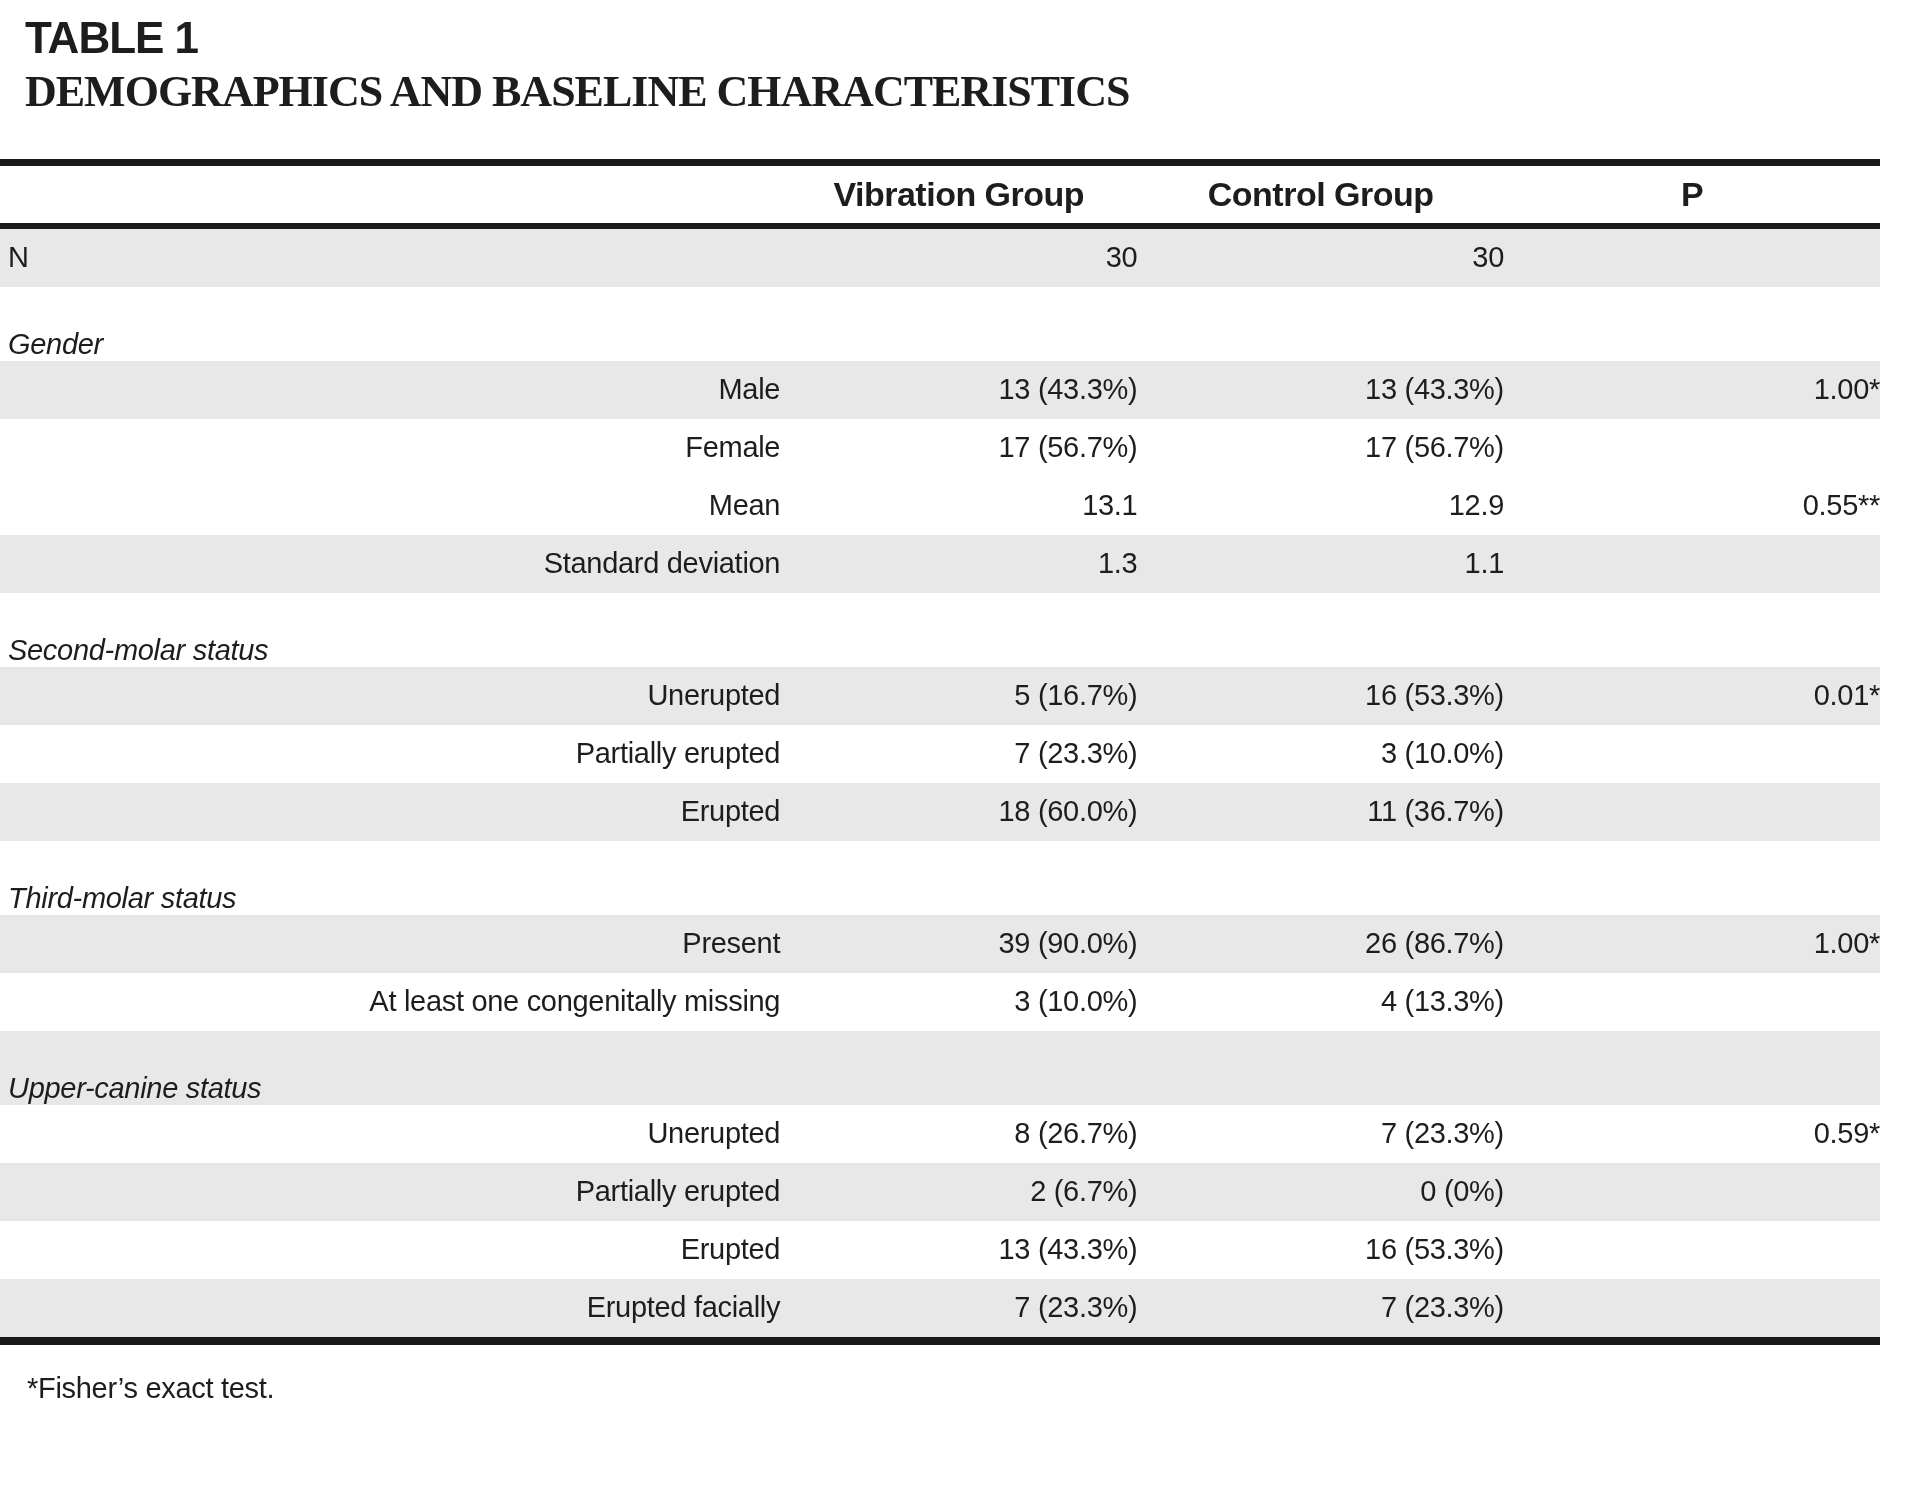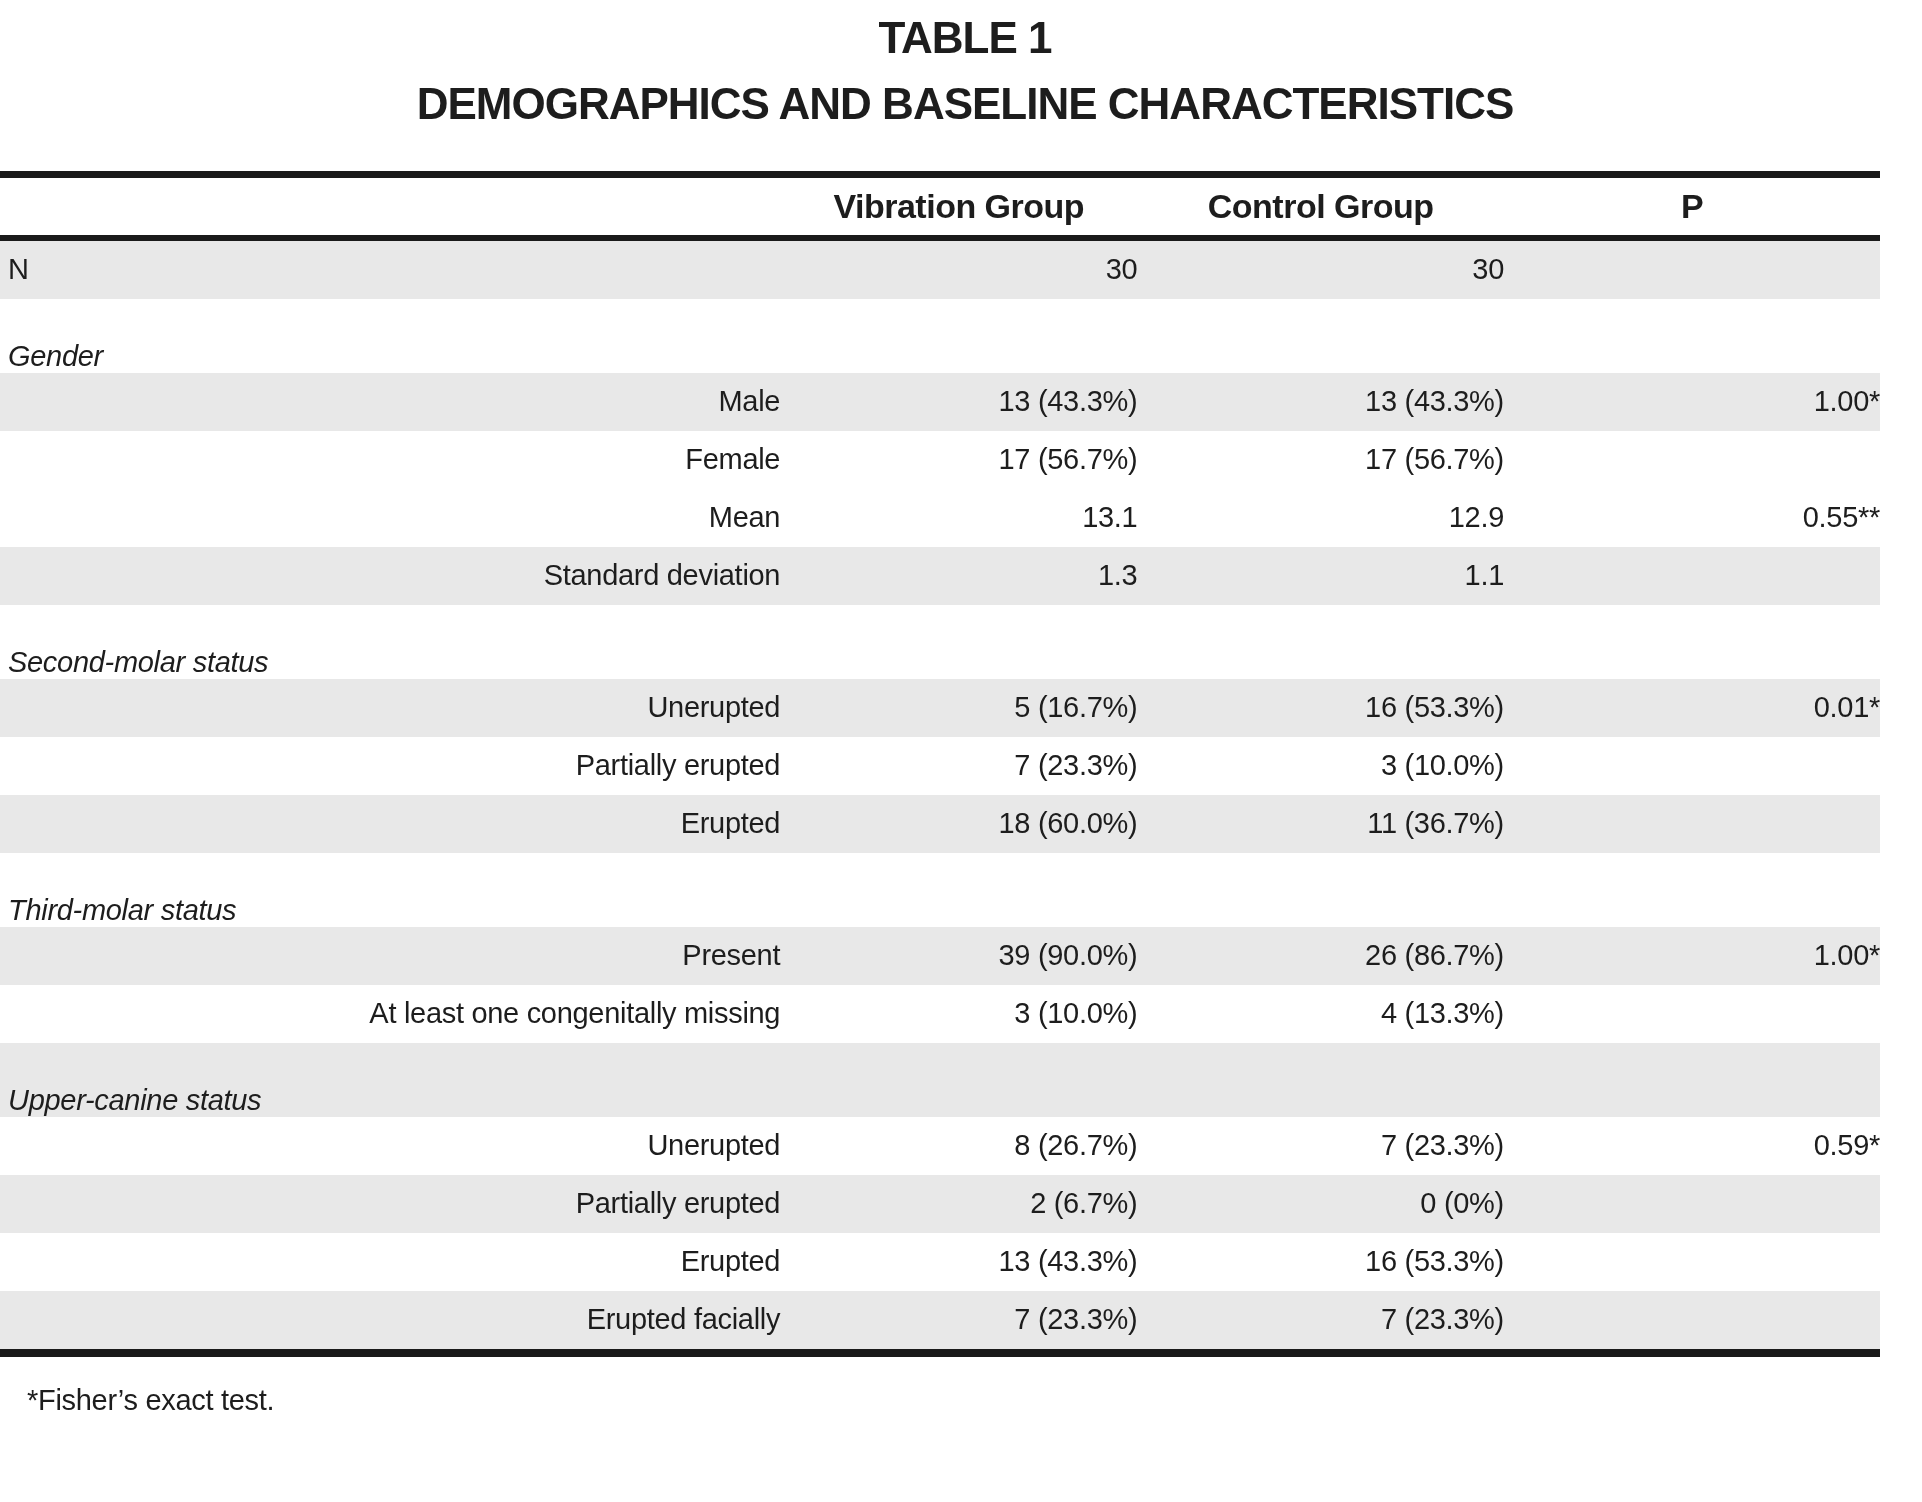--- a/index.html
+++ b/index.html
@@ -17,30 +17,30 @@
   .page {
     position: relative;
     width: 1922px;
     height: 1502px;
     overflow: hidden;
   }
   .title-block {
     width: 1880px;
     margin-left: 25px;
     padding-top: 14px;
-    text-align: center;
+    text-align: left;
     font-weight: bold;
   }
   .title-line1, .title-line2 {
     font-size: 44px;
     line-height: 1.1;
     letter-spacing: -1px;
     color: var(--ink, #1d1d1d);
   }
-  .title-line2 { margin-top: 18px; }
+  .title-line2 { margin-top: 6px; font-family: Liberation Serif, serif; }
 
   table.demo-table {
     width: 1880px;
     margin-top: 42px;
     border-collapse: collapse;
     table-layout: fixed;
     border-top: 7px solid var(--rule, #1a1a1a);
     border-bottom: 8px solid var(--rule, #1a1a1a);
     font-size: 29px;
     letter-spacing: -0.3px;

